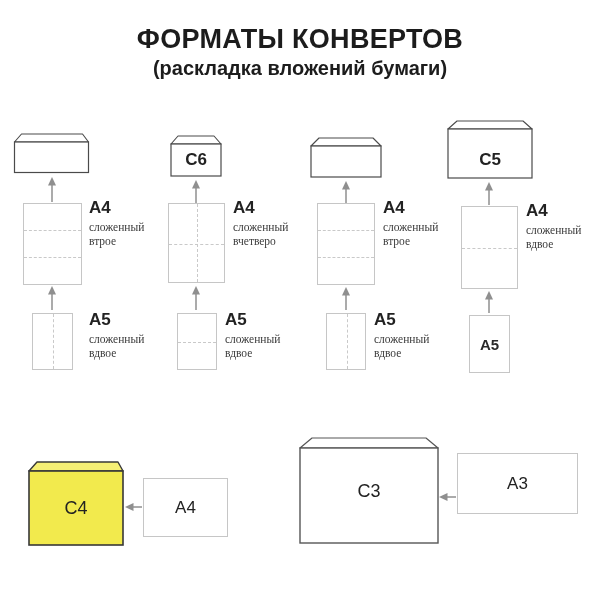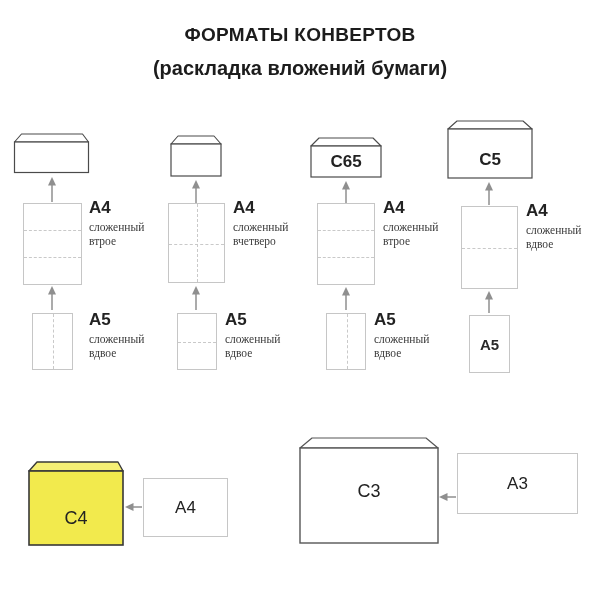--- a/index.html
+++ b/index.html
@@ -4,21 +4,21 @@
 <style>
   * { margin:0; padding:0; box-sizing:border-box; }
   html,body { background:#ffffff; }
   .canvas {
     position:relative; width:600px; height:600px; background:#ffffff;
     font-family:"Liberation Sans", sans-serif; color:var(--text,#1e1e1e);
     overflow:hidden;
   }
   .abs { position:absolute; }
   .title { width:100%; text-align:center; font-weight:bold; color:#1c1c1c; }
-  .title-1 { top:24px; font-size:19px; letter-spacing:0.3px; }
+  .title-1 { top:24px; font-size:27px; letter-spacing:0.3px; }
   .title-2 { top:57px; font-size:20px; }
 
   .env-flap { fill:#ffffff; stroke:var(--envelope-border,#4a4a4a); stroke-width:1.1; stroke-linejoin:round; }
   .env-body { fill:#ffffff; stroke:var(--envelope-border,#4a4a4a); stroke-width:1.2; }
   .env-flap-c4 { fill:var(--envelope-c4-flap-fill,#f5ef75); stroke:#383838; stroke-width:1.4; stroke-linejoin:round; }
   .env-body-c4 { fill:var(--envelope-c4-fill,#f2ea4d); stroke:#383838; stroke-width:1.6; }
   .env-flap-c3 { fill:#ffffff; stroke:#565656; stroke-width:1.2; stroke-linejoin:round; }
   .env-body-c3 { fill:#ffffff; stroke:#565656; stroke-width:1.4; }
 
   .env-label { display:flex; align-items:center; justify-content:center;
@@ -78,20 +78,21 @@
   <div class="abs plabel" style="left:89px;top:310px">A5</div>
   <div class="abs pdesc" style="left:89px;top:332px">
     <div>сложенный</div>
     <div>вдвое</div>
   </div>
 
   <svg class="abs" style="left:169px;top:134px" width="54" height="44">
     <polygon class="env-flap" points="2,10 9,2 45,2 52,10"></polygon>
     <rect class="env-body" x="2" y="10" width="50" height="32"></rect>
   </svg>
+  <div class="abs env-label env-label-big" style="left:169px;top:144px;width:54px;height:32px">C6</div>
 
   <svg class="abs" style="left:190px;top:179px" width="12" height="25">
     <line class="arrow-line" x1="6" y1="24" x2="6" y2="8"></line>
     <polygon class="arrow-head" points="6,1 2,9.5 10,9.5"></polygon>
   </svg>
 
   <div class="abs sheet" style="left:168px;top:203px;width:57px;height:80px">
     <div class="fold-v" style="left:28px"></div>
     <div class="fold-h" style="top:40px"></div>
   </div>
@@ -112,21 +113,20 @@
   <div class="abs plabel" style="left:225px;top:310px">A5</div>
   <div class="abs pdesc" style="left:225px;top:332px">
     <div>сложенный</div>
     <div>вдвое</div>
   </div>
 
   <svg class="abs" style="left:309px;top:136px" width="74" height="42">
     <polygon class="env-flap" points="2,10 10,2 64,2 72,10"></polygon>
     <rect class="env-body" x="2" y="10" width="70" height="31"></rect>
   </svg>
-  <div class="abs env-label env-label-big" style="left:309px;top:146px;width:74px;height:31px">C65</div>
 
   <svg class="abs" style="left:340px;top:180px" width="12" height="24">
     <line class="arrow-line" x1="6" y1="23" x2="6" y2="8"></line>
     <polygon class="arrow-head" points="6,1 2,9.5 10,9.5"></polygon>
   </svg>
 
   <div class="abs sheet" style="left:317px;top:203px;width:58px;height:82px">
     <div class="fold-h" style="top:26px"></div>
     <div class="fold-h" style="top:53px"></div>
   </div>
@@ -176,21 +176,21 @@
   </svg>
 
   <div class="abs sheet inlabel" style="left:469px;top:315px;width:41px;height:58px">
     <span>A5</span>
   </div>
 
   <svg class="abs" style="left:26px;top:460px" width="101" height="88">
     <polygon class="env-flap-c4" points="3,11 11,2 92,2 97,11"></polygon>
     <rect class="env-body-c4" x="3" y="11" width="94" height="74"></rect>
   </svg>
-  <div class="abs blabel" style="left:26px;top:481px;width:100px;height:74px">C4</div>
+  <div class="abs blabel" style="left:26px;top:471px;width:100px;height:74px">C4</div>
 
   <svg class="abs" style="left:124px;top:501px" width="19" height="12">
     <line class="arrow-line" x1="18" y1="6" x2="8" y2="6"></line>
     <polygon class="arrow-head" points="1,6 9.5,2 9.5,10"></polygon>
   </svg>
 
   <div class="abs sheet blabel" style="left:143px;top:478px;width:85px;height:59px;font-size:17px">
     <span>A4</span>
   </div>
 

